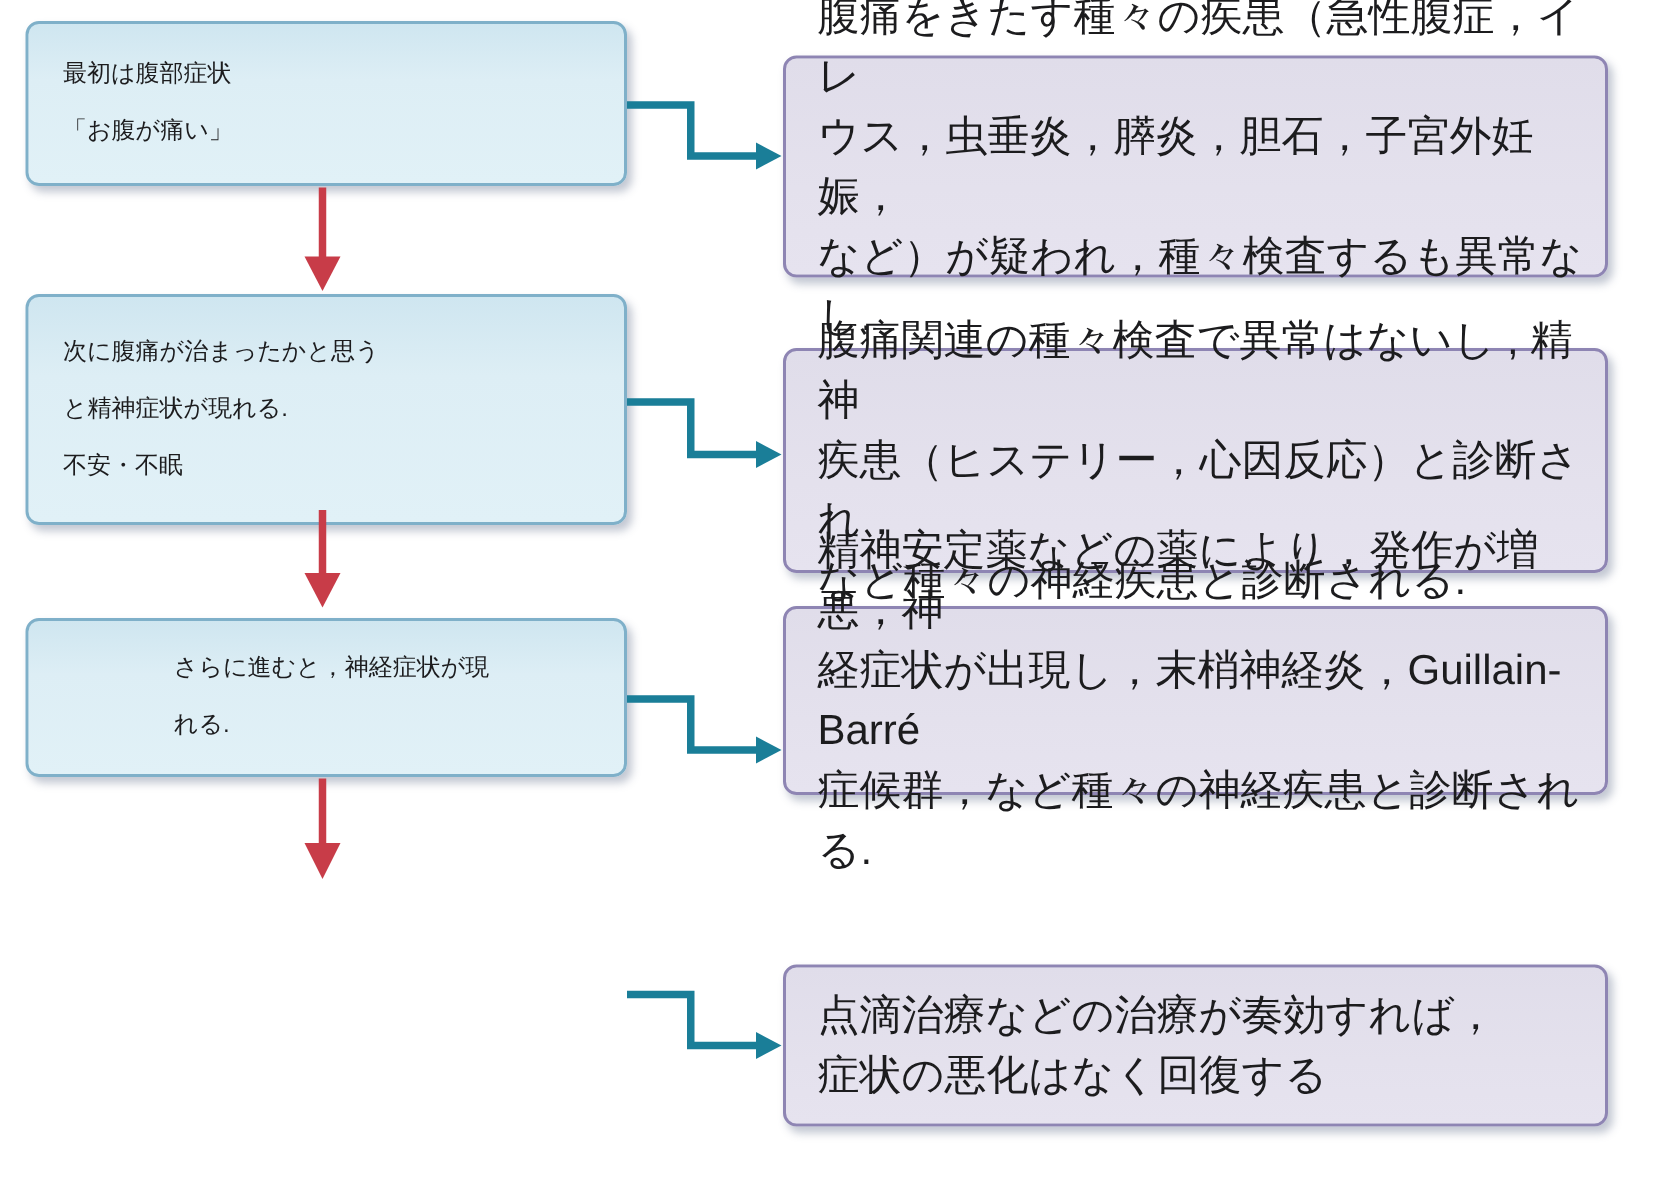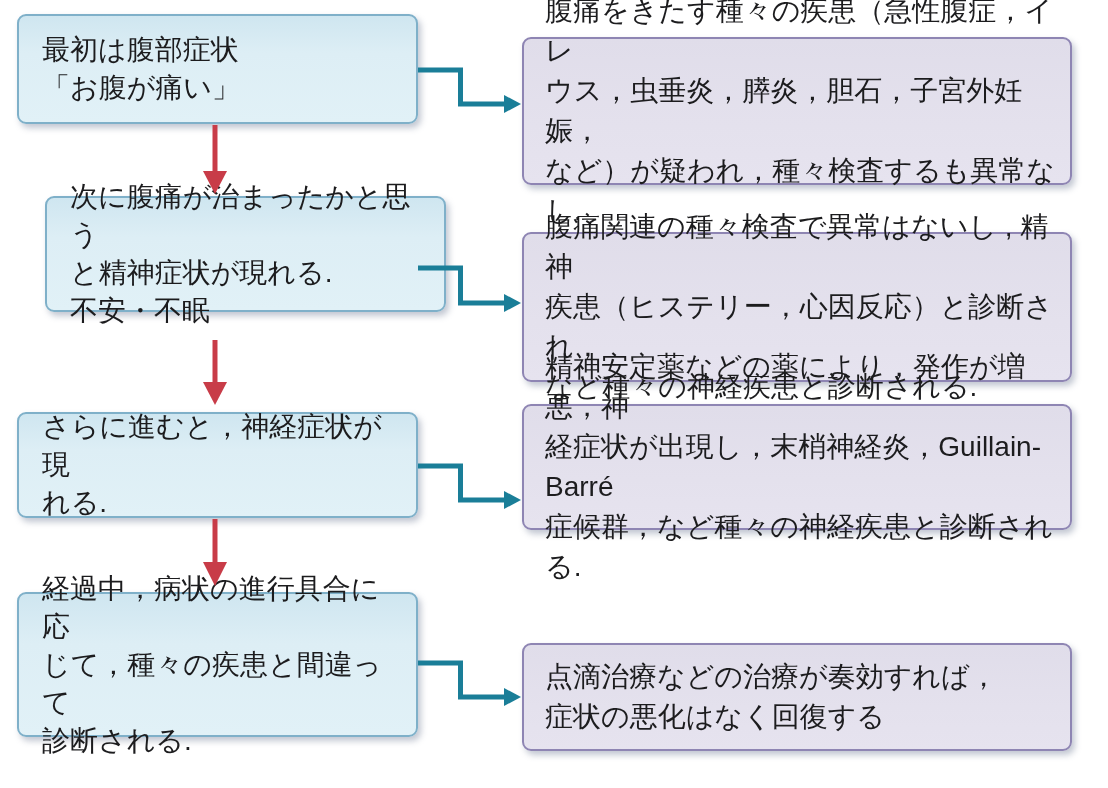--- a/index.html
+++ b/index.html
@@ -28,36 +28,36 @@
     color: #1c1c1e;
   }
   .stage-box {
     left: 17px;
     width: 401px;
     border: 2px solid #7fb0c9;
     background: linear-gradient(180deg, #cfe6f0 0%, #ddeef5 35%, #e1f1f7 100%);
     padding: 6px 16px 6px 23px;
   }
   .stage-box .txt {
-    font-size: 28px;
+    font-size: 16px;
     line-height: 38px;
   }
   .detail-box {
     left: 522px;
     width: 550px;
     border: 2px solid #8e85b3;
     background: linear-gradient(180deg, #e0ddea 0%, #e4e1ed 60%, #e6e3ef 100%);
     padding: 6px 14px 6px 21px;
   }
   .detail-box .txt {
     font-size: 28px;
     line-height: 40px;
   }
   .box-stage-1 { top: 14px;  height: 110px; }
-  .box-stage-2 { top: 196px; height: 116px; margin-left: 28px; }
+  .box-stage-2 { top: 196px; height: 154px; }
   .box-stage-3 { top: 412px; height: 106px; justify-content: center; }
   .box-stage-4 { top: 592px; height: 145px; }
   .box-detail-1 { top: 37px;  height: 148px; }
   .box-detail-2 { top: 232px; height: 150px; }
   .box-detail-3 { top: 404px; height: 126px; }
   .box-detail-4 { top: 643px; height: 108px; }
   .overlay {
     position: absolute;
     left: 0;
     top: 0;
@@ -74,25 +74,20 @@
 「お腹が痛い」</div>
   </div>
   <div class="box stage-box box-stage-2">
     <div class="txt">次に腹痛が治まったかと思う
 と精神症状が現れる.
 不安・不眠</div>
   </div>
   <div class="box stage-box box-stage-3">
     <div class="txt">さらに進むと，神経症状が現
 れる.</div>
-  </div>
-  <div class="box stage-box box-stage-4">
-    <div class="txt">経過中，病状の進行具合に応
-じて，種々の疾患と間違って
-診断される.</div>
   </div>
 
   <div class="box detail-box box-detail-1">
     <div class="txt">腹痛をきたす種々の疾患（急性腹症，イレ
 ウス，虫垂炎，膵炎，胆石，子宮外妊娠，
 など）が疑われ，種々検査するも異常なし.</div>
   </div>
   <div class="box detail-box box-detail-2">
     <div class="txt">腹痛関連の種々検査で異常はないし , 精神
 疾患（ヒステリー，心因反応）と診断され，

